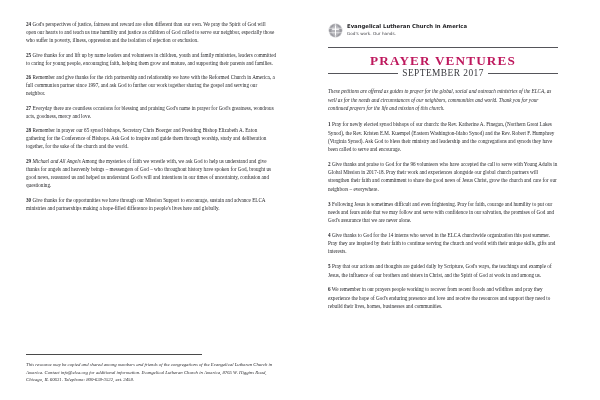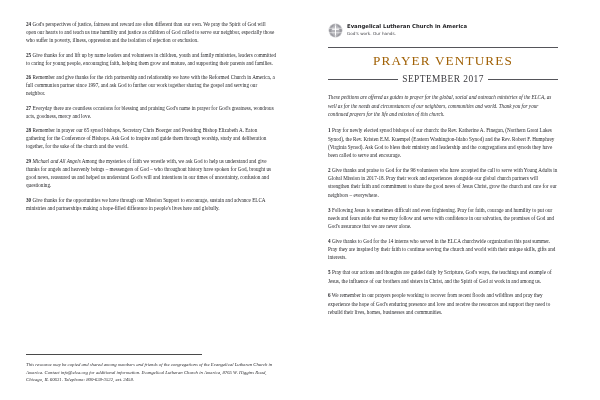--- a/index.html
+++ b/index.html
@@ -114,31 +114,31 @@
     margin: 9px 0 0 0;
   }
 
   .title-block {
     text-align: center;
     margin: 6px 0 0 0;
   }
   .doc-title {
     font-size: 13.2px;
     letter-spacing: 1.15px;
-    color: #a16207;
+    color: #be185d;
     line-height: 1.1;
     margin: 0;
-    font-weight: normal;
+    font-weight: bold;
   }
   .subtitle-row {
     display: flex;
     align-items: center;
     justify-content: center;
     gap: 4px;
-    margin: 6px 0 0 0;
+    margin: 0 0 0 0;
   }
   .subtitle-row .dash {
     flex: 1 1 auto;
     height: 1px;
     background: #55555a;
   }
   .doc-subtitle {
     font-size: 9.4px;
     letter-spacing: 0.45px;
     color: #3a3a3f;

